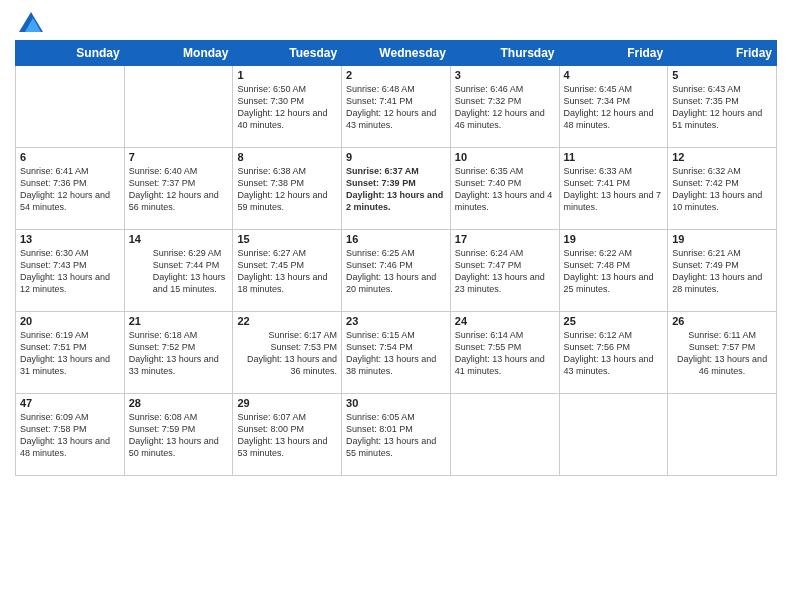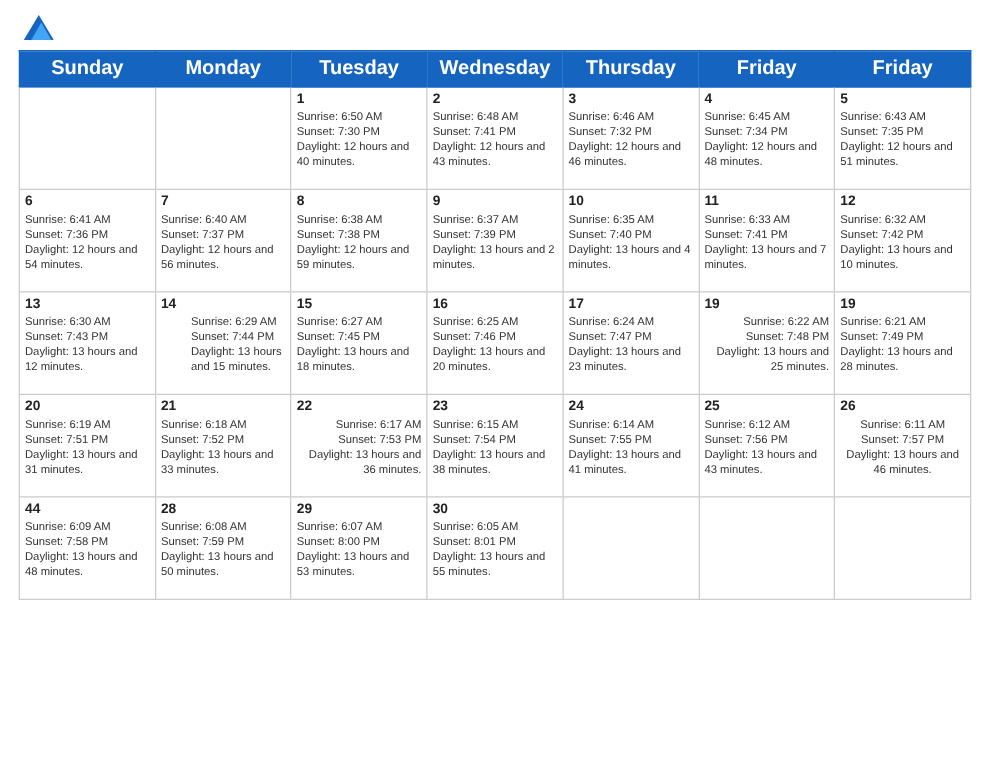--- a/index.html
+++ b/index.html
@@ -63,24 +63,24 @@
       color: #444;
     }
     .calendar {
       width: 100%;
       border-collapse: collapse;
       table-layout: fixed;
     }
     .calendar th {
       background: #1565c0;
       color: #fff;
-      font-size: 16px;
+      font-size: 12px;
       font-weight: bold;
       padding: 5px 4px;
-      text-align: center;
+      text-align: right;
       border: 1px solid #1565c0;
     }
     .calendar td {
       border: 1px solid #ccc;
       vertical-align: top;
       padding: 3px 4px;
       font-size: 9.5px;
       color: #333;
       height: 82px;
       width: 14.28%;
@@ -183,21 +183,21 @@
 Daylight: 12 hours and 56 minutes.</div>
           </td>
           <td>
             <span class="day-num">8</span>
             <div class="day-info" style="white-space: pre-line;">Sunrise: 6:38 AM
 Sunset: 7:38 PM
 Daylight: 12 hours and 59 minutes.</div>
           </td>
           <td>
             <span class="day-num">9</span>
-            <div class="day-info" style="white-space: pre-line;">Sunrise: 6:37 AM
+            <div class="day-info" style="white-space: pre-line; font-weight: bold;">Sunrise: 6:37 AM
 Sunset: 7:39 PM
 Daylight: 13 hours and 2 minutes.</div>
           </td>
           <td>
             <span class="day-num">10</span>
             <div class="day-info" style="white-space: pre-line;">Sunrise: 6:35 AM
 Sunset: 7:40 PM
 Daylight: 13 hours and 4 minutes.</div>
           </td>
           <td>
@@ -239,21 +239,21 @@
 Daylight: 13 hours and 20 minutes.</div>
           </td>
           <td>
             <span class="day-num">17</span>
             <div class="day-info" style="white-space: pre-line;">Sunrise: 6:24 AM
 Sunset: 7:47 PM
 Daylight: 13 hours and 23 minutes.</div>
           </td>
           <td>
             <span class="day-num">19</span>
-            <div class="day-info" style="white-space: pre-line; text-align: right;">Sunrise: 6:22 AM
+            <div class="day-info" style="white-space: pre-line;">Sunrise: 6:22 AM
 Sunset: 7:48 PM
 Daylight: 13 hours and 25 minutes.</div>
           </td>
           <td>
             <span class="day-num">19</span>
             <div class="day-info" style="white-space: pre-line;">Sunrise: 6:21 AM
 Sunset: 7:49 PM
 Daylight: 13 hours and 28 minutes.</div>
           </td>
         </tr>
@@ -296,21 +296,21 @@
           </td>
           <td>
             <span class="day-num">26</span>
             <div class="day-info" style="white-space: pre-line; text-align: center;">Sunrise: 6:11 AM
 Sunset: 7:57 PM
 Daylight: 13 hours and 46 minutes.</div>
           </td>
         </tr>
         <tr>
           <td>
-            <span class="day-num">44</span>
+            <span class="day-num">47</span>
             <div class="day-info" style="white-space: pre-line;">Sunrise: 6:09 AM
 Sunset: 7:58 PM
 Daylight: 13 hours and 48 minutes.</div>
           </td>
           <td>
             <span class="day-num">28</span>
             <div class="day-info" style="white-space: pre-line;">Sunrise: 6:08 AM
 Sunset: 7:59 PM
 Daylight: 13 hours and 50 minutes.</div>
           </td>

